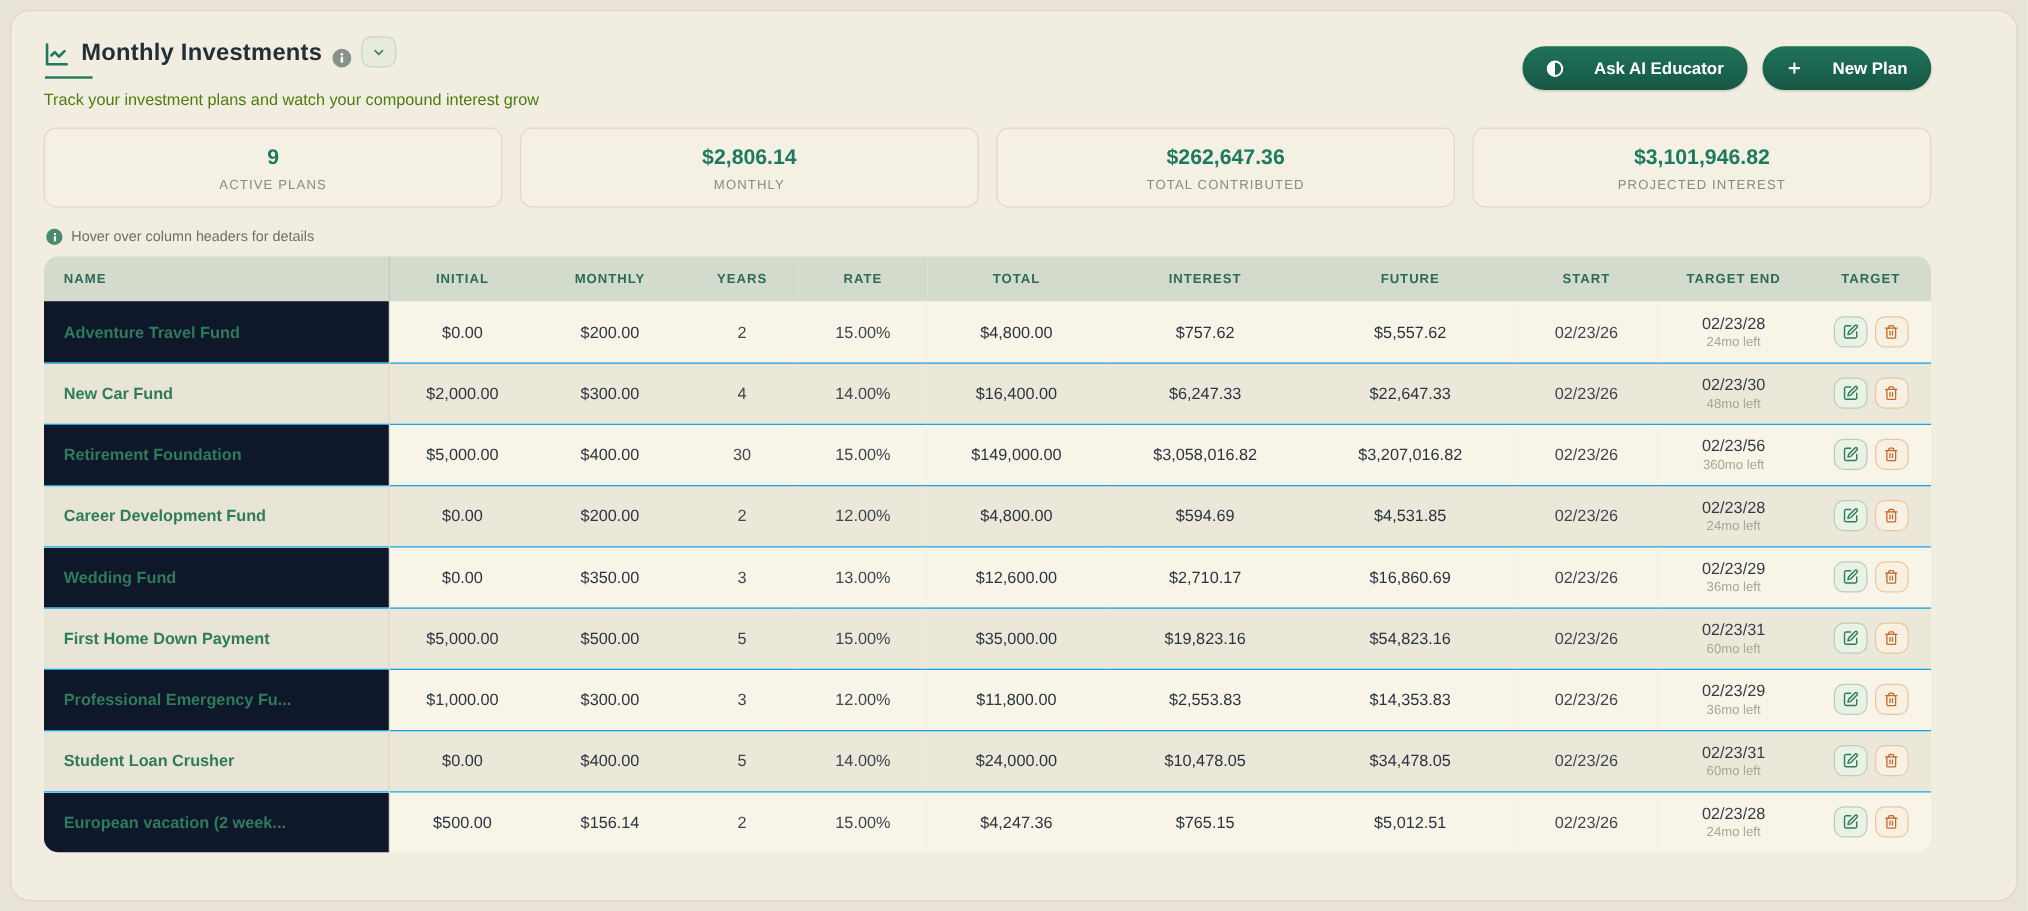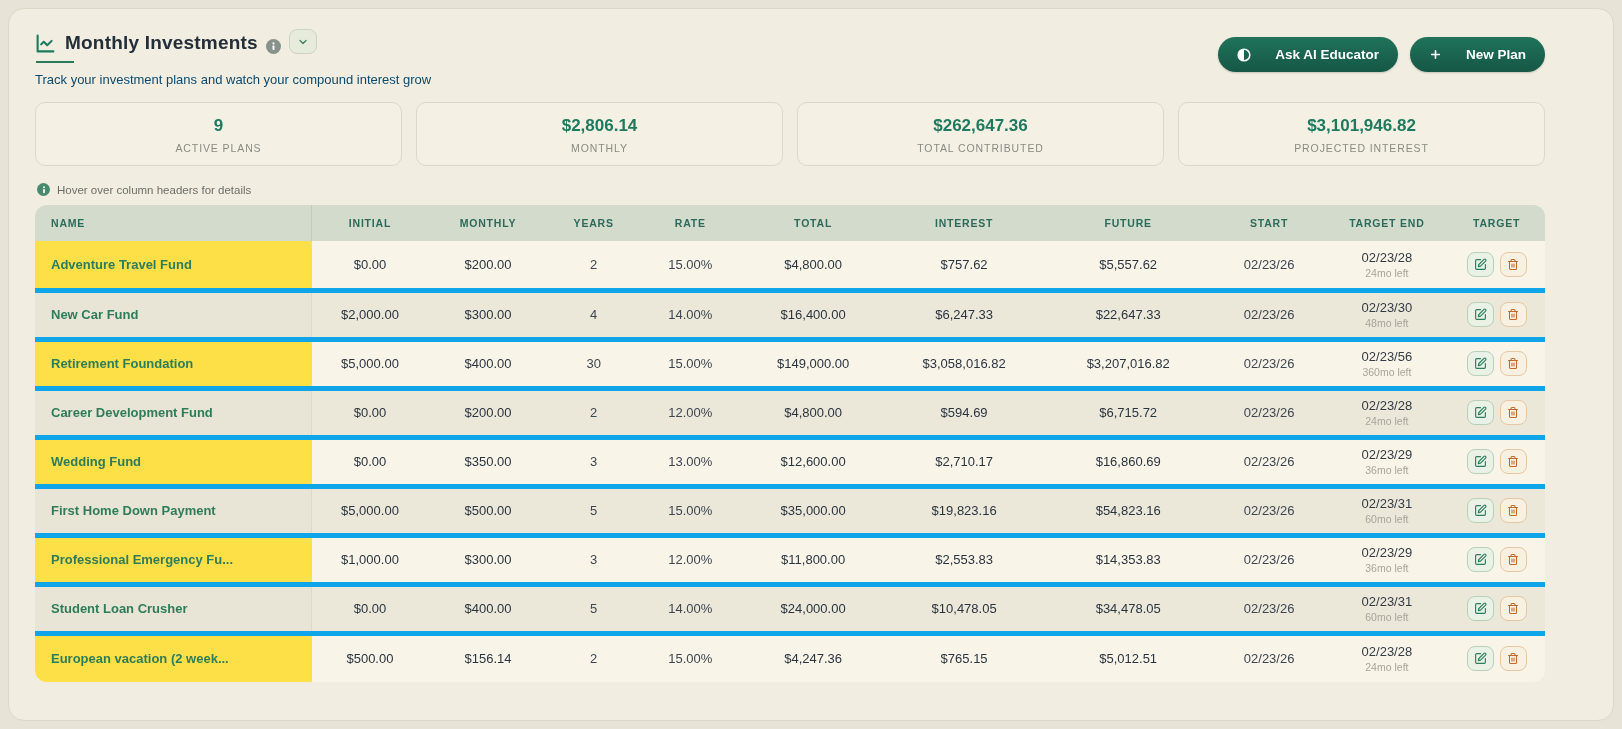--- a/index.html
+++ b/index.html
@@ -28,21 +28,21 @@
     background: #87928a; display: inline-flex; align-items: center; justify-content: center;
   }
   .info-dot svg { display: block; }
   .chev-btn {
     width: 28px; height: 25px; border-radius: 8px;
     background: #e7ebdc; border: 1px solid #ccd4c2;
     display: inline-flex; align-items: center; justify-content: center;
     cursor: pointer;
   }
   .green-underline { width: 38px; height: 2px; background: #2a7a5c; margin: 7px 0 0 1px; }
-  .subtitle { margin-top: 9px; font-size: 13px; color: #0c4a6e; }
+  .subtitle { margin-top: 9px; font-size: 13px; color: #4d7c0f; }
 
   .header-actions { display: flex; gap: 12px; margin-top: 8px; }
   .btn {
     height: 35px; padding: 0 19px; border: none; border-radius: 18px;
     background: linear-gradient(180deg, #20735a, #155745);
     color: #fff; font-family: inherit; font-size: 13.5px; font-weight: bold;
     display: inline-flex; align-items: center; gap: 24px; cursor: pointer;
     box-shadow: 0 1px 2px rgba(0,0,0,.18);
   }
 
@@ -67,31 +67,31 @@
   
   .table-wrap { width: 1510px; border-radius: 12px; overflow: hidden; }
   table { width: 1510px; border-collapse: collapse; table-layout: fixed; }
   thead th {
     background: #d3dbcc; height: 36px;
     font-size: 10.5px; font-weight: bold; letter-spacing: .8px;
     color: #2c6a5a; text-align: center; padding: 0 8px;
   }
   thead th:first-child { text-align: left; padding-left: 16px; border-right: 1px solid #c3ccba; }
   tbody td { height: 49px; padding: 0 8px; text-align: center; font-size: 13px; color: #3e4650; }
-  tbody tr { border-top: 5px solid #0ea5e9; }
+  tbody tr { border-top: 1px solid #0ea5e9; }
   tbody tr:first-child { border-top: none; }
   tbody tr.odd  td { background: #f8f4e8; }
   tbody tr.even td { background: #ebe7d9; }
   td.name-cell {
     text-align: left; padding-left: 16px;
     font-weight: bold; color: #2e7c5a;
     border-right: 1px solid #ddd8c7;
     white-space: nowrap; overflow: hidden; text-overflow: ellipsis;
   }
-  tbody tr.odd  td.name-cell { background: #fde047; }
+  tbody tr.odd  td.name-cell { background: #0f172a; }
   tbody tr.even td.name-cell { background: #e8e4d6; }
   td.money { font-weight: normal; color: #2b3540; }
   td.target .t-date { font-size: 13px; color: #333c46; }
   td.target .t-left { font-size: 10.5px; color: #a8a599; margin-top: 2px; }
   .action-wrap { display: flex; gap: 6px; justify-content: center; }
   .icon-btn {
     width: 27px; height: 25px; border-radius: 8px; cursor: pointer;
     display: inline-flex; align-items: center; justify-content: center;
   }
   .icon-btn.edit { background: #eaf1e5; border: 1px solid #b9cfba; }
@@ -321,21 +321,21 @@
               </td>
             </tr>
             <tr class="even">
               <td class="name-cell">Career Development Fund</td>
               <td class="money">$0.00</td>
               <td class="money">$200.00</td>
               <td>2</td>
               <td>12.00%</td>
               <td class="money">$4,800.00</td>
               <td class="money">$594.69</td>
-              <td class="money">$6,715.72</td>
+              <td class="money">$4,531.85</td>
               <td>02/23/26</td>
               <td class="target">
                 <div class="t-date">02/23/28</div>
                 <div class="t-left">24mo left</div>
               </td>
               <td>
                 <div class="action-wrap">
                   <button class="icon-btn edit">
                     <span style="display:inline-flex;">
                       <svg width="13" height="13" viewBox="0 0 24 24" fill="none" stroke="#2e7d5c" stroke-width="2.1" stroke-linecap="round" stroke-linejoin="round">

